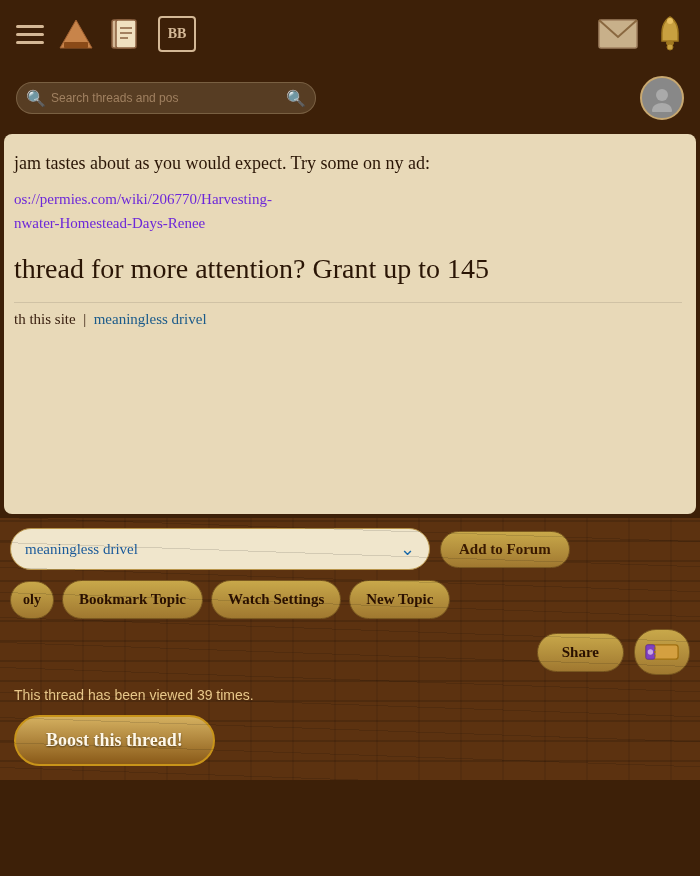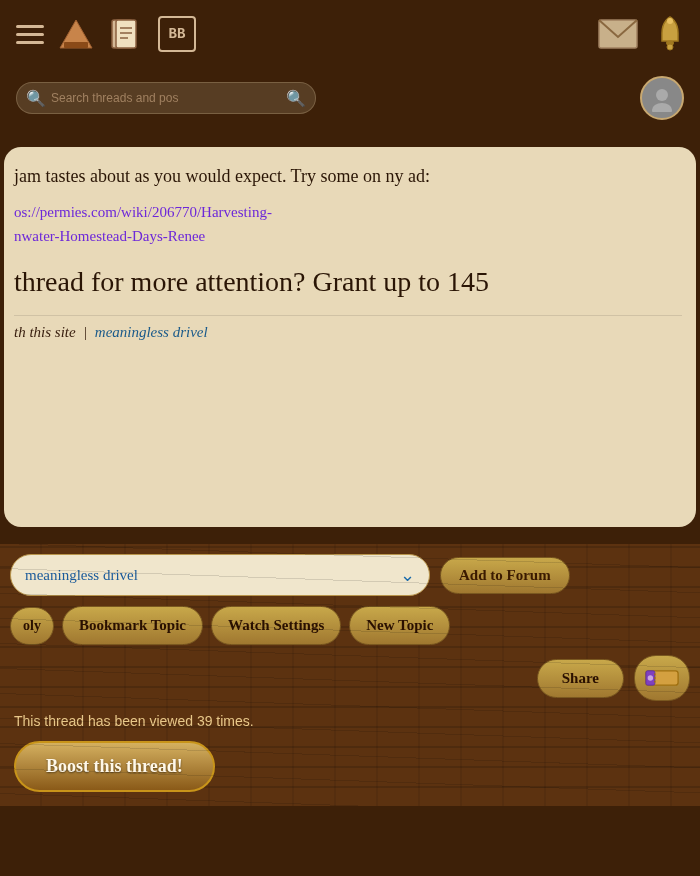--- a/index.html
+++ b/index.html
@@ -47,21 +47,21 @@
       width: 38px;
       height: 36px;
       border: 2px solid #d4b896;
       border-radius: 4px;
       display: flex;
       align-items: center;
       justify-content: center;
       color: #d4b896;
       font-weight: bold;
       font-size: 14px;
-      font-family: Liberation Mono, monospace;
+      font-family: Liberation Serif, serif;
     }
 
     .nav-right {
       display: flex;
       align-items: center;
       gap: 18px;
     }
 
     
     .search-row {
@@ -118,22 +118,22 @@
       border: 2px solid #c8a870;
       display: flex;
       align-items: center;
       justify-content: center;
       overflow: hidden;
     }
 
     
     .content-card {
       background: #e8d9b8;
-      margin: 17px 4px;
-      border-radius: 17px;
+      margin: 4px 4px;
+      border-radius: 8px;
       padding: 16px 14px 12px 10px;
       min-height: 380px;
       position: relative;
       overflow: hidden;
     }
 
     .content-text {
       font-size: 18px;
       color: #2a1505;
       line-height: 1.5;
@@ -155,21 +155,20 @@
       font-weight: normal;
       line-height: 1.4;
       margin: 12px 0 14px 0;
     }
 
     .content-footer {
       font-size: 15px;
       color: #3a2010;
       border-top: 1px solid rgba(0,0,0,0.1);
       padding-top: 8px;
-      font-style: italic;
     }
 
     .content-footer a {
       color: #1a5a8a;
       text-decoration: none;
     }
 
     
     .bottom-toolbar {
       background: #5c3210;

